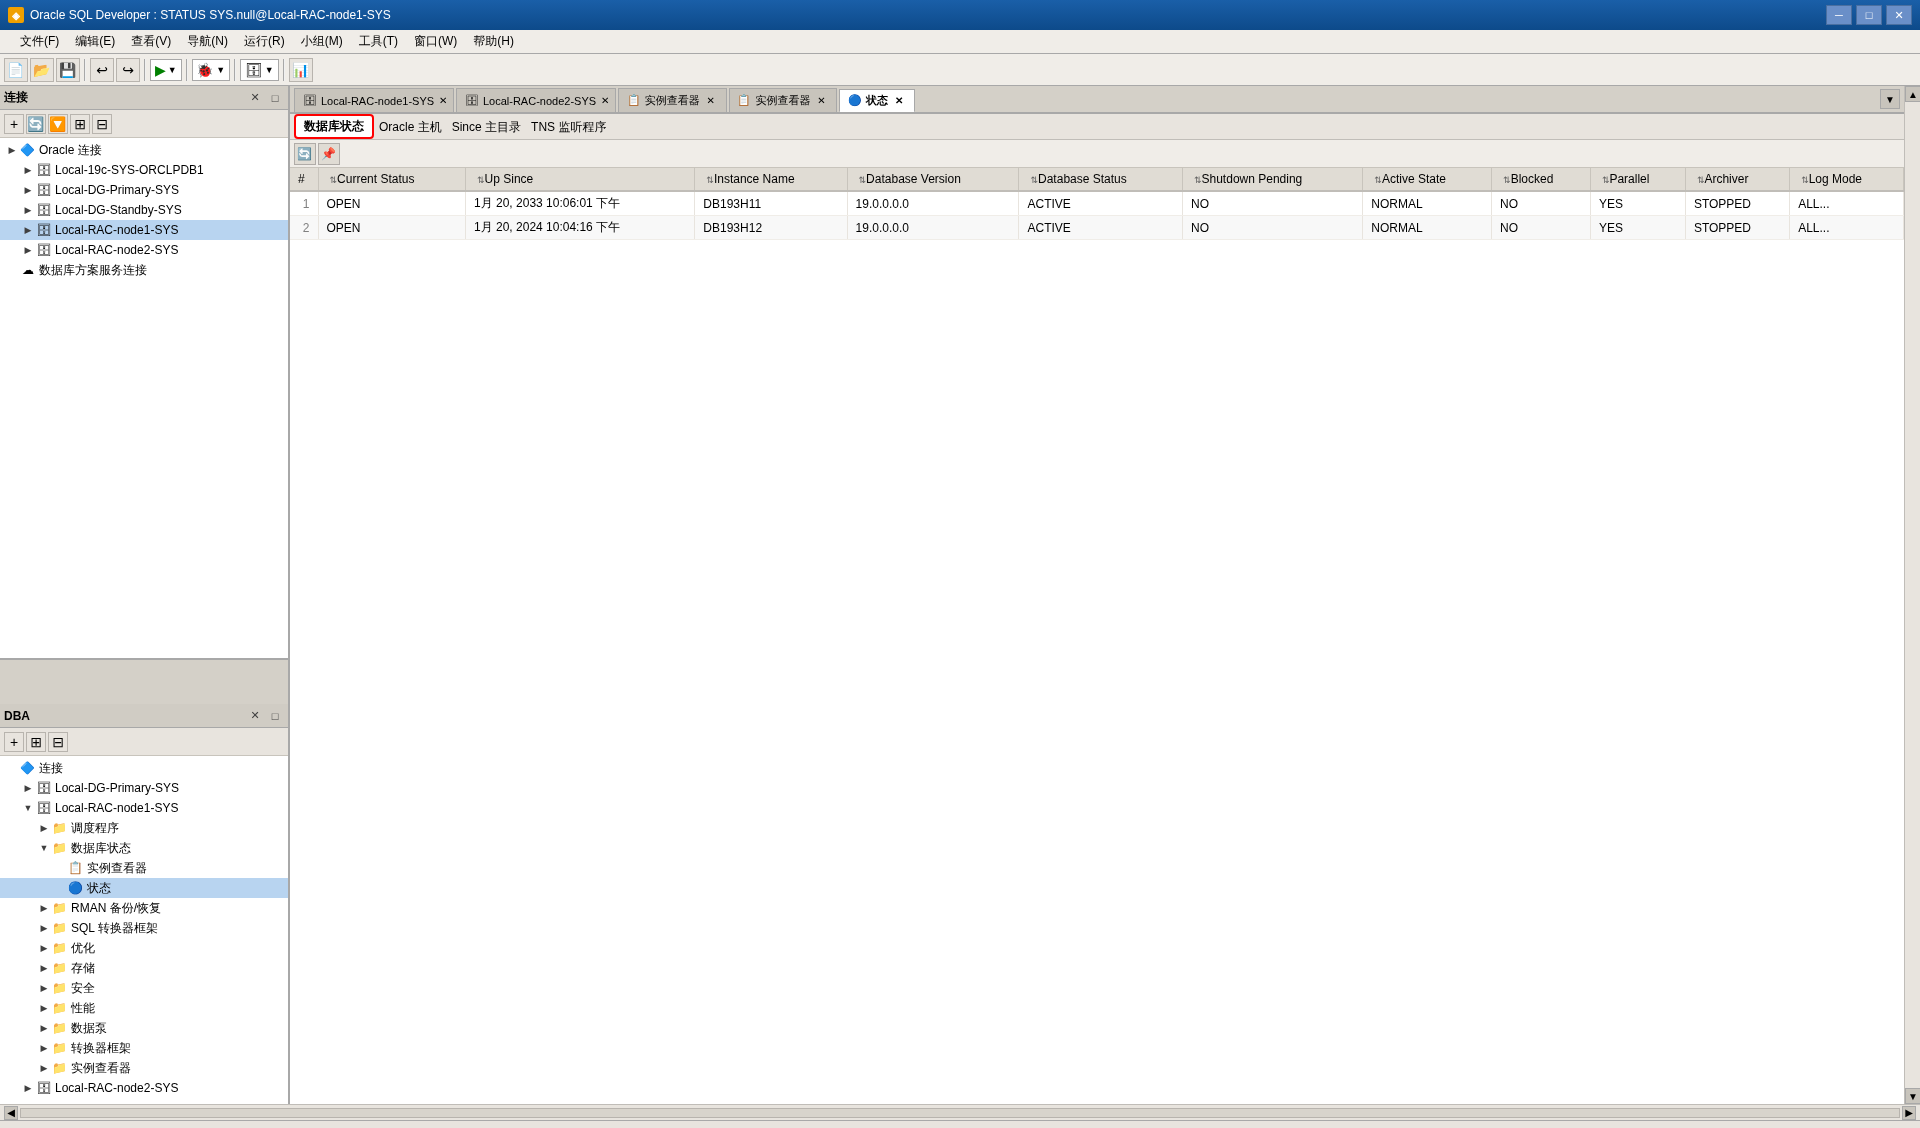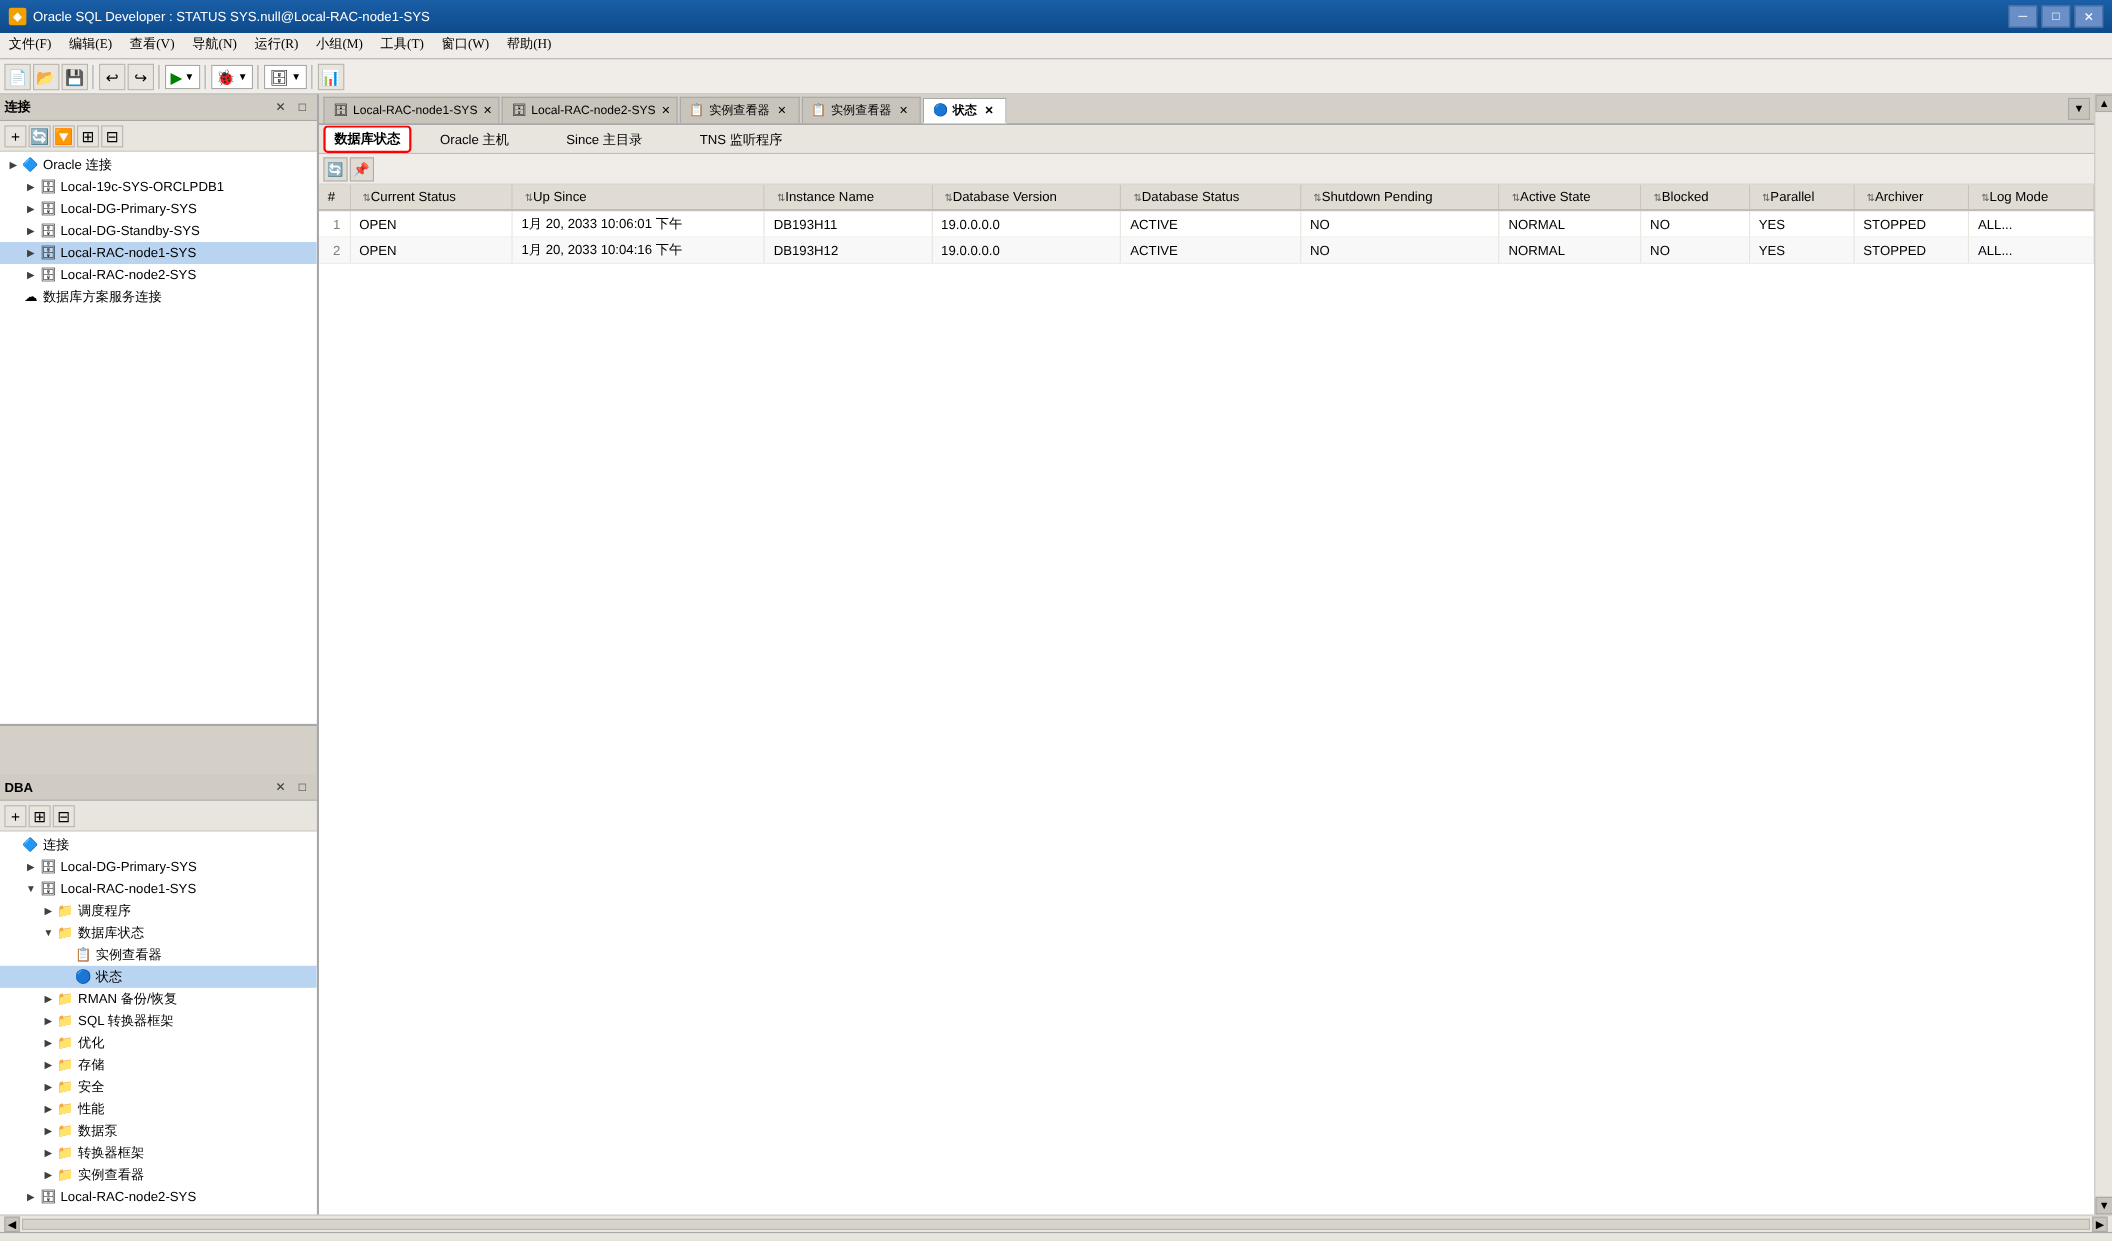--- a/index.html
+++ b/index.html
@@ -50,24 +50,23 @@
       cursor: pointer;
       display: flex; align-items: center; justify-content: center;
       font-size: 11px;
     }
 
     
     #menu-bar {
       background: #f0ede8;
       border-bottom: 1px solid #a8a8a8;
       display: flex;
-      align-items: flex-start;
+      align-items: center;
       height: 24px;
-      padding: 0 0;
-      font-family: Liberation Serif, serif;
+      padding: 0 12px;
     }
     .menu-item {
       padding: 2px 8px;
       cursor: pointer;
       font-size: 12px;
       white-space: nowrap;
     }
 
     
     #toolbar {
@@ -284,21 +283,21 @@
     #sub-tab-bar {
       display: flex;
       align-items: center;
       height: 26px;
       background: #e8e4de;
       border-bottom: 1px solid #c0bdb8;
       padding: 0 4px;
       gap: 0;
     }
     .sub-tab {
-      padding: 3px 25px;
+      padding: 3px 4px;
       cursor: pointer;
       font-size: 12px;
       border: 1px solid transparent;
       border-bottom: none;
       white-space: nowrap;
     }
     .sub-tab.active {
       background: white;
       border-color: #a0a0a0;
       border-bottom: 2px solid white;
@@ -678,21 +677,21 @@
                 <td>NO</td>
                 <td>NORMAL</td>
                 <td>NO</td>
                 <td>YES</td>
                 <td>STOPPED</td>
                 <td>ALL...</td>
               </tr>
               <tr>
                 <td style="color: rgb(128, 128, 128); text-align: right; width: 28px;">2</td>
                 <td>OPEN</td>
-                <td>1月  20, 2033 10:04:16 下午</td>
+                <td>1月  20, 2024 10:04:16 下午</td>
                 <td>DB193H12</td>
                 <td>19.0.0.0.0</td>
                 <td>ACTIVE</td>
                 <td>NO</td>
                 <td>NORMAL</td>
                 <td>NO</td>
                 <td>YES</td>
                 <td>STOPPED</td>
                 <td>ALL...</td>
               </tr>

